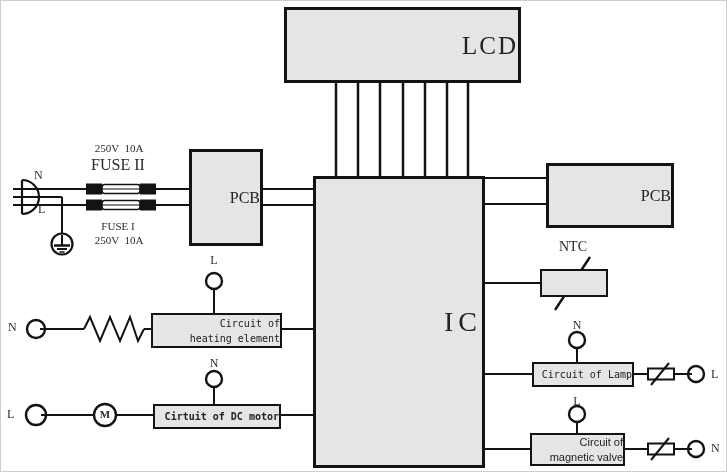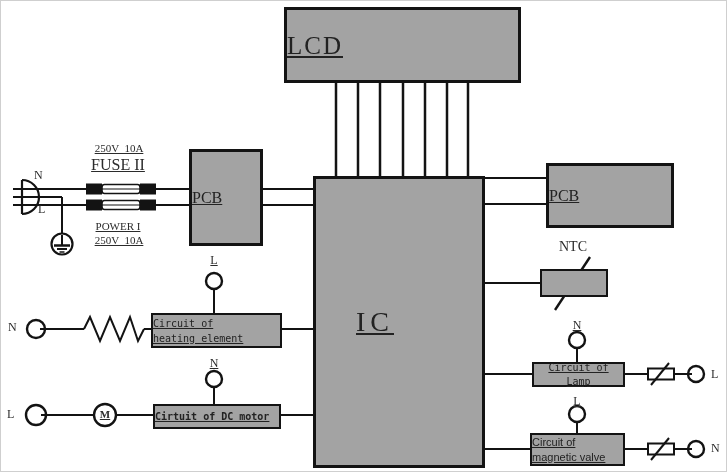--- a/index.html
+++ b/index.html
@@ -3,27 +3,27 @@
 <meta charset="utf-8">
 <style>
   html,body { margin:0; padding:0; background:#fff; }
   .canvas {
     position:relative; width:727px; height:472px; background:#fff;
     font-family:"Liberation Serif", serif; color:#222;
     border:1px solid #cfcfcf; box-sizing:border-box; overflow:hidden;
   }
   .wires { position:absolute; left:0; top:0; }
   .box {
-    position:absolute; border:3px solid #131313; background:#a3a3a3;
-    display:flex; flex-direction:column; align-items:flex-start; justify-content:center;
-    box-sizing:border-box; text-align:center; line-height:1.4;text-decoration:underline;
+    position:absolute; border:3px solid #131313; background:#e5e5e5;
+    display:flex; flex-direction:column; align-items:flex-end; justify-content:center;
+    box-sizing:border-box; text-align:center; line-height:1.4;
   }
   .box.thin { border-width:2px; }
   .lbl { position:absolute; white-space:pre; color:#2b2b2b; }
-  .ctr { transform:translateX(-50%);text-decoration:underline; }
+  .ctr { transform:translateX(-50%); }
   .serif { font-family:"Liberation Serif", serif; }
   .mono  { font-family:"DejaVu Sans Mono", monospace; }
   .sans  { font-family:"Liberation Sans", sans-serif; }
   svg line, svg path, svg polyline { stroke:#131313; }
   svg circle, svg rect.body { stroke:#131313; }
 </style>
 </head>
 <body>
 
 <div class="canvas">
@@ -154,35 +154,35 @@
 
   <div class="box thin mono" style="left:150px; top:312px; width:131px; height:35px; font-size:10px; line-height:1.5;">
     <span>Circuit of</span>
     <span>heating element</span>
   </div>
 
   <div class="box thin mono" style="left:152px; top:403px; width:128px; height:25px; font-size:10px; font-weight:bold;">
     <span>Cirtuit of DC motor</span>
   </div>
 
-  <div class="box thin mono" style="left:531px; top:361px; width:93px; height:25px; font-size:10px;">
+  <div class="box thin mono" style="left:531px; top:361px; width:102px; height:25px; font-size:10px;">
     <span>Circuit of Lamp</span>
   </div>
 
   <div class="box thin sans" style="left:529px; top:432px; width:95px; height:33px; font-size:11px; line-height:1.35;">
     <span>Circuit of</span>
     <span>magnetic valve</span>
   </div>
 
   <div class="lbl serif" style="left:33px; top:167px; font-size:12px;">N</div>
   <div class="lbl serif" style="left:37px; top:201px; font-size:12px;">L</div>
 
   <div class="lbl serif ctr" style="left:118px; top:141px; font-size:11px;">250V  10A</div>
   <div class="lbl serif ctr" style="left:117px; top:155px; font-size:16px;">FUSE II</div>
-  <div class="lbl serif ctr" style="left:117px; top:219px; font-size:11px;">POWER I</div>
+  <div class="lbl serif ctr" style="left:117px; top:219px; font-size:11px;">FUSE I</div>
   <div class="lbl serif ctr" style="left:118px; top:233px; font-size:11px;">250V  10A</div>
 
   <div class="lbl serif" style="left:558px; top:238px; font-size:14px;">NTC</div>
 
   <div class="lbl serif ctr" style="left:213px; top:252px; font-size:12px;">L</div>
   <div class="lbl serif" style="left:7px; top:319px; font-size:12px;">N</div>
 
   <div class="lbl serif ctr" style="left:213px; top:355px; font-size:12px;">N</div>
   <div class="lbl serif" style="left:6px; top:406px; font-size:12px;">L</div>
   <div class="lbl serif ctr" style="left:104px; top:407px; font-size:11px; font-weight:bold;">M</div>

